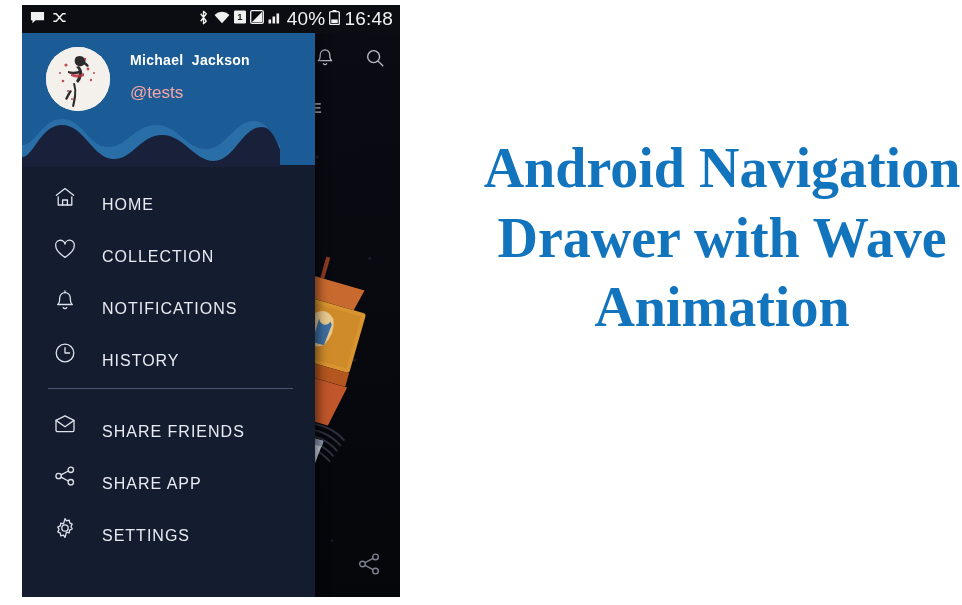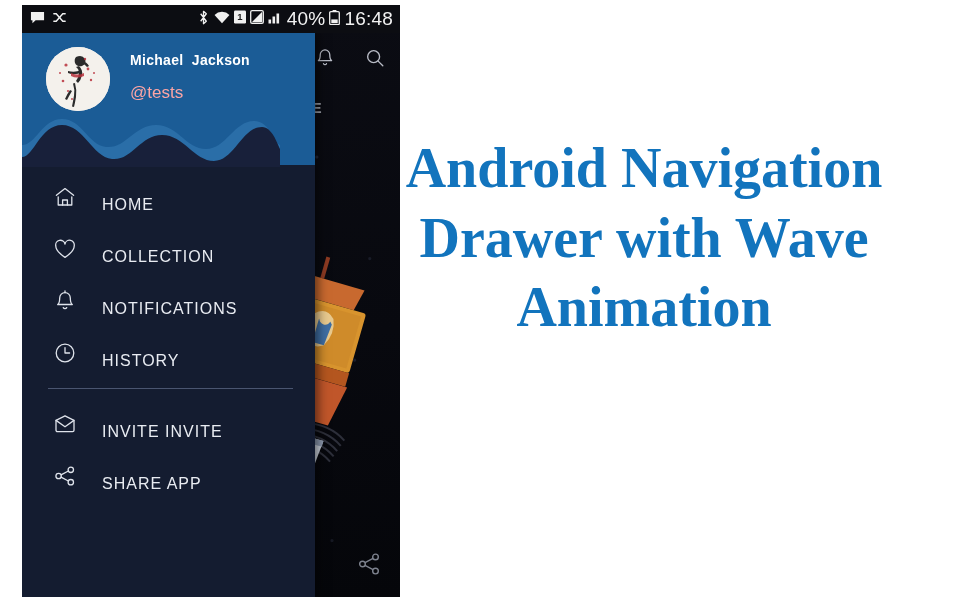--- a/index.html
+++ b/index.html
@@ -157,21 +157,21 @@
   .menu-divider {
     height:1px; background:#4a5570;
     margin:9px 22px 9px 26px;
   }
 
   
   #title-panel {
     position:absolute;
     left:404px; top:0; width:558px; height:477px;
     background:#ffffff;
-    display:flex; align-items:center; justify-content:flex-start;
+    display:flex; align-items:center; justify-content:flex-end;
   }
   .title-text {
     font-family:"Liberation Serif", serif;
     font-weight:bold;
     font-size:56px;
     line-height:1.24;
     color:#1274bd;
     text-align:center;
     width:480px;
   }
@@ -344,36 +344,45 @@
 
         <div class="menu-divider"></div>
 
         <div class="menu-item">
           <span class="mi-icon">
             <svg width="24" height="24" viewBox="0 0 24 24" fill="none" stroke="#dfe3eb" stroke-width="1.3" stroke-linecap="round" stroke-linejoin="round">
               <path d="M3 8.4 l9 -4.6 l9 4.6 v9.8 a1.4 1.4 0 0 1 -1.4 1.4 H4.4 A1.4 1.4 0 0 1 3 18.2z"></path>
               <path d="M3 8.4 l9 6.4 l9 -6.4"></path>
             </svg>
           </span>
-          <span class="mi-label">INVITE INVITE</span>
+          <span class="mi-label">SHARE FRIENDS</span>
         </div>
 
         <div class="menu-item">
           <span class="mi-icon">
             <svg width="24" height="24" viewBox="0 0 24 24" fill="none" stroke="#dfe3eb" stroke-width="1.3" stroke-linecap="round" stroke-linejoin="round">
               <circle cx="17.8" cy="5.8" r="2.7"></circle>
               <circle cx="5.6" cy="12" r="2.7"></circle>
               <circle cx="17.8" cy="18.2" r="2.7"></circle>
               <line x1="8" y1="10.8" x2="15.4" y2="7"></line>
               <line x1="8" y1="13.2" x2="15.4" y2="17"></line>
             </svg>
           </span>
           <span class="mi-label">SHARE APP</span>
         </div>
 
+        <div class="menu-item">
+          <span class="mi-icon">
+            <svg width="24" height="24" viewBox="0 0 24 24" fill="none" stroke="#dfe3eb" stroke-width="1.3" stroke-linecap="round" stroke-linejoin="round">
+              <circle cx="12" cy="12" r="3.2"></circle>
+              <path d="M12 2.6 l1.5 2.3 2.7 -0.7 0.5 2.7 2.5 1.2 -1.3 2.4 1.3 2.4 -2.5 1.2 -0.5 2.7 -2.7 -0.7 L12 21.4 l-1.5 -2.3 -2.7 0.7 -0.5 -2.7 -2.5 -1.2 1.3 -2.4 -1.3 -2.4 2.5 -1.2 0.5 -2.7 2.7 0.7z"></path>
+            </svg>
+          </span>
+          <span class="mi-label">SETTINGS</span>
+        </div>
 
       </div>
     </div>
 
     <div class="statusbar">
       <div class="sb-left">
         <span>
           <svg width="15" height="15" viewBox="0 0 16 16" fill="#f0f0f0">
             <path d="M1 2 h14 v9 H6 l-3.4 3 V11 H1z"></path>
           </svg>

